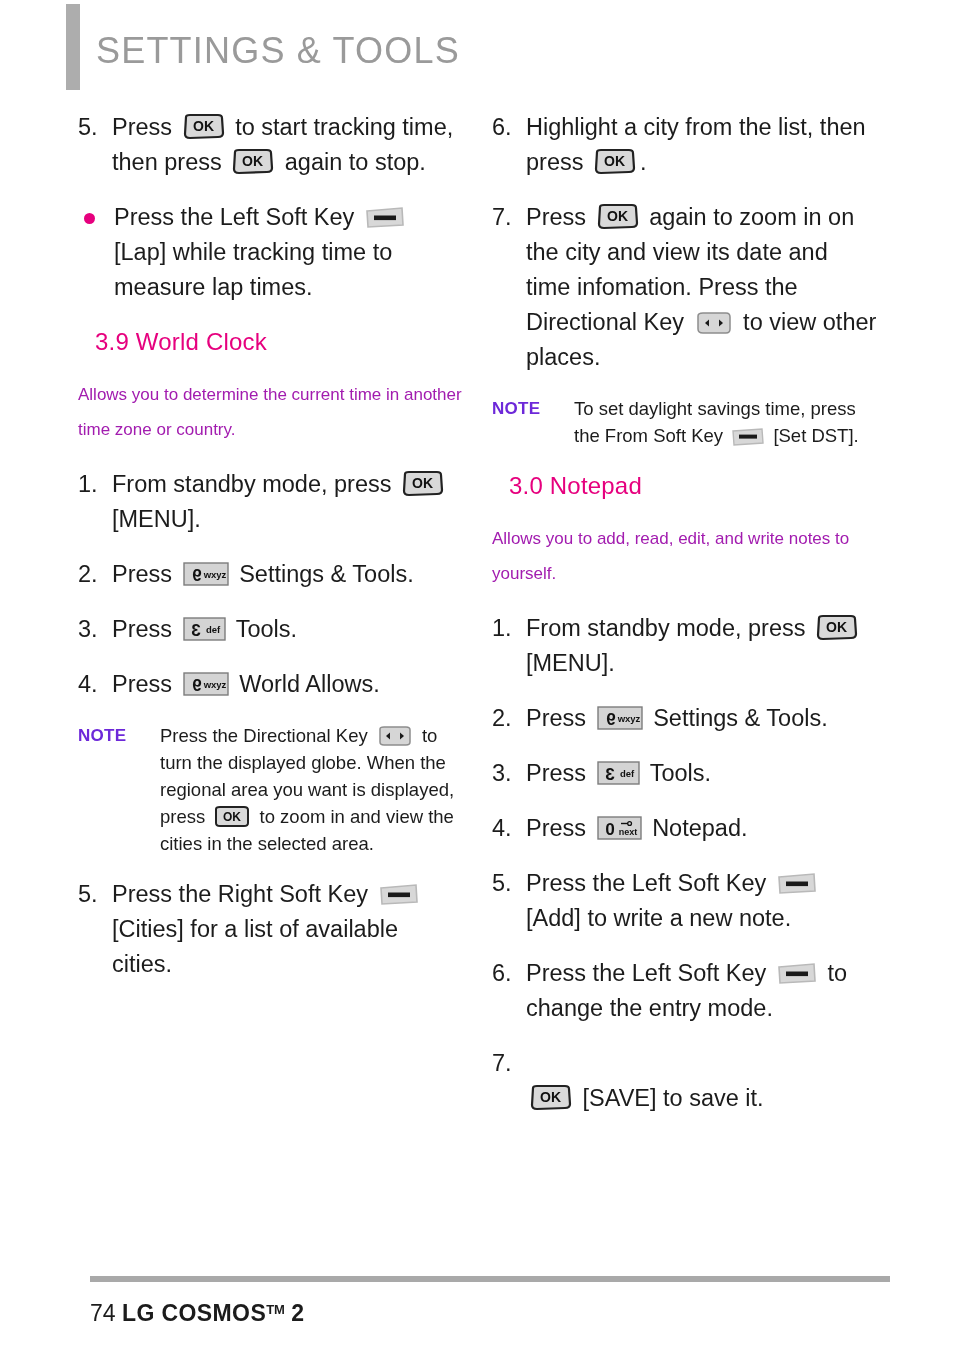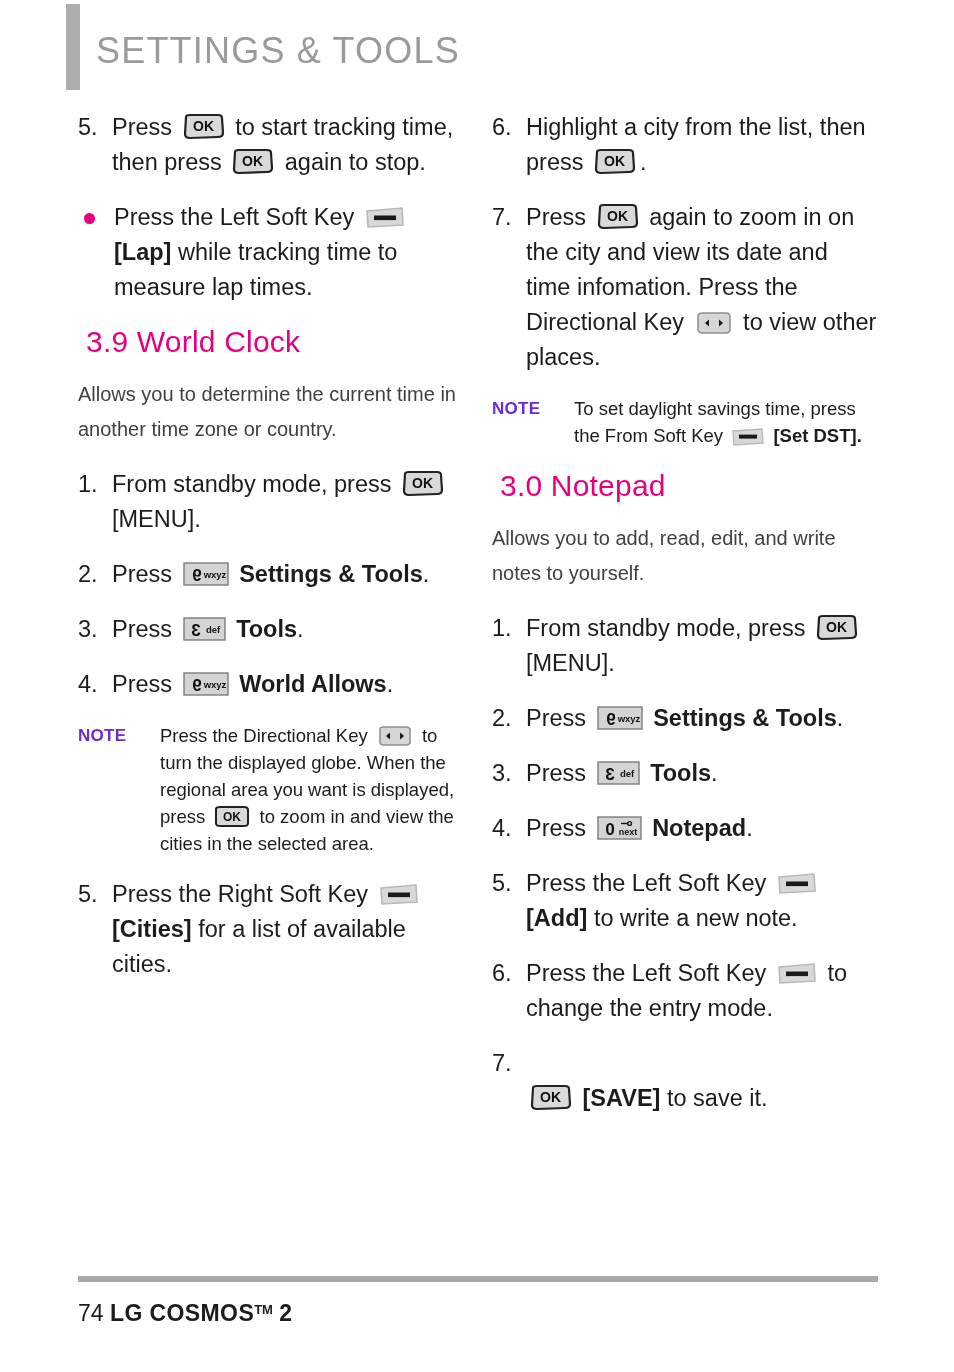--- a/index.html
+++ b/index.html
@@ -47,23 +47,23 @@
   .col {
     position: absolute;
     top: 110px;
     width: 385px;
   }
   .col-left  { left: 78px; }
   .col-right { left: 492px; }
 
   
   .para {
-    font-size: 20px;
+    font-size: 17px;
     line-height: 35px;
-    color: #404040;
+    color: #a21caf;
     margin: 0 0 20px 0;
   }
   .step {
     position: relative;
     font-size: 23.5px;
     line-height: 35px;
     color: #1c1c1c;
     margin: 0 0 20px 0;
     padding-left: 34px;
   }
@@ -84,29 +84,29 @@
     position: absolute;
     left: 6px;
     top: 13px;
     width: 11px;
     height: 11px;
     border-radius: 50%;
     background: #e6007e;
   }
 
   .sec-head {
-    font-size: 30px;
+    font-size: 24px;
     line-height: 34px;
     color: #e6007e;
     font-weight: 400;
-    margin: 8px 0 18px 8px;
+    margin: 8px 0 18px 17px;
     letter-spacing: .2px;
   }
 
-  .b { font-weight: bold; }
+  .b { font-weight: normal; }
 
   
   .note {
     position: relative;
     margin: 16px 0 20px 0;
     padding-left: 82px;
     font-size: 18.5px;
     line-height: 27px;
     color: #1c1c1c;
   }
@@ -125,21 +125,21 @@
     display: inline-block;
     vertical-align: -5px;
     margin: 0 3px;
     line-height: 0;
   }
   .key svg { display: block; }
 
   
   .footer {
     position: absolute;
-    left: 78px;
+    left: 90px;
     top: 1276px;
     width: 800px;
   }
   .footer-rule {
     width: 800px;
     height: 6px;
     background: #a9a9a9;
     margin-bottom: 18px;
   }
   .footer-text {

